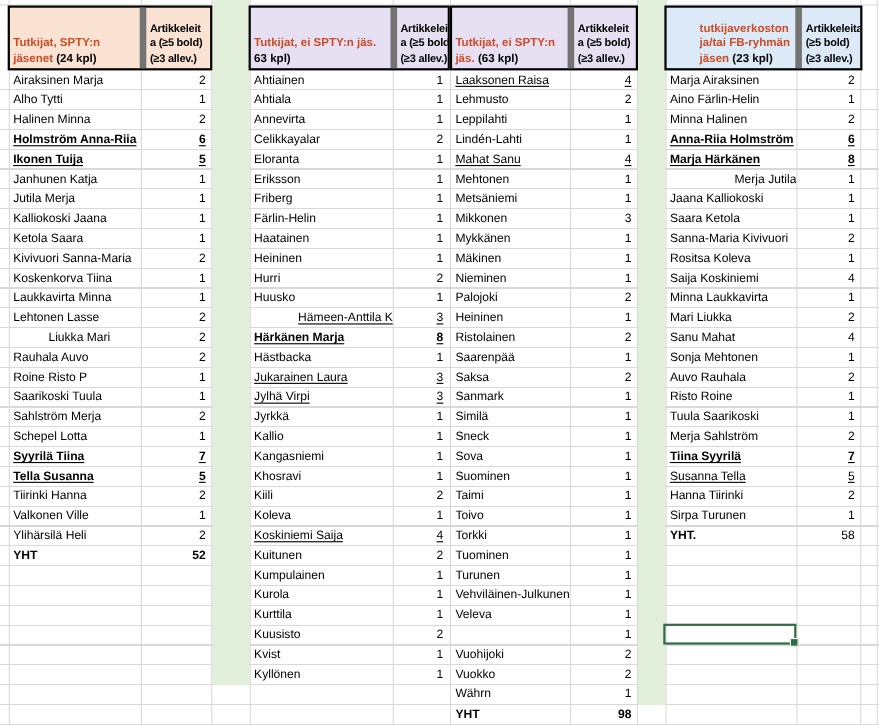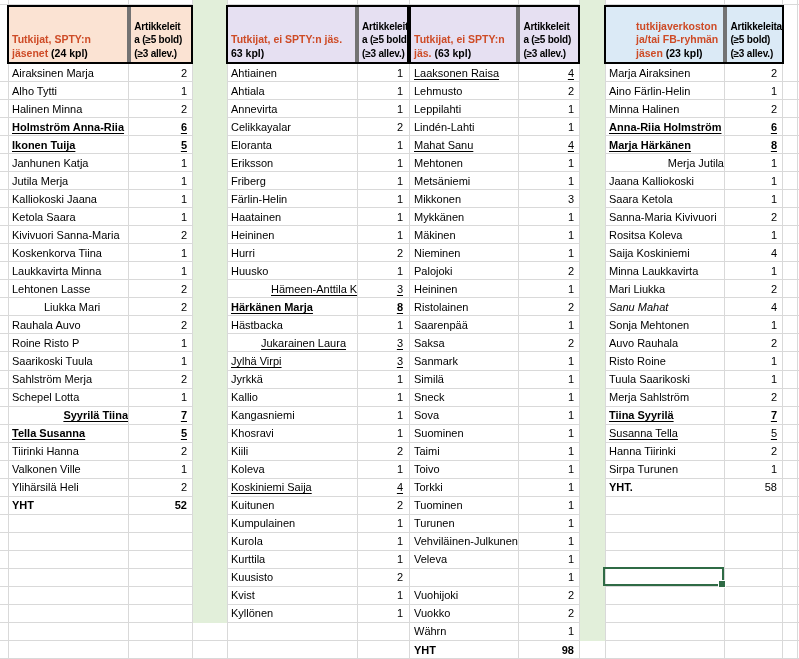--- a/index.html
+++ b/index.html
@@ -17,21 +17,21 @@
   .vline{position:absolute;top:0;width:1px;height:659px;background:#d9d9d9;}
   .strip{position:absolute;top:0;}
   .header-box{
     position:absolute;top:5px;height:59px;display:flex;box-sizing:border-box;
     border:2px solid #000;font-weight:700;
   }
   .hcell{
     box-sizing:border-box;display:flex;flex-direction:column;justify-content:flex-end;
     padding:2px 3px;line-height:13.5px;font-size:10.5px;overflow:hidden;
   }
-  .hcell.val{border-left:4px solid #737373;white-space:pre;font-size:10px;letter-spacing:-0.2px;}
+  .hcell.val{border-left:6px solid #737373;white-space:pre;font-size:10px;letter-spacing:-0.2px;}
   .rows{position:absolute;top:64px;}
   .row{display:flex;height:18.03px;line-height:18.2px;}
   .row .n{box-sizing:border-box;flex:none;padding-left:4px;overflow:hidden;white-space:nowrap;}
   .row .v{box-sizing:border-box;flex:1;text-align:right;padding-right:5px;white-space:nowrap;}
   .u{text-decoration:underline;text-underline-offset:2px;}
   .bu{font-weight:700;text-decoration:underline;text-underline-offset:2px;}
   .b{font-weight:700;}
   .selection{
     position:absolute;left:603px;top:567px;width:121px;height:19px;
     box-sizing:border-box;border:2px solid #2f6b45;background:transparent;
@@ -172,21 +172,21 @@
       </div>
       <div class="row">
         <span class="n " style="width: 120px;">Sahlström Merja</span>
         <span class="v ">2</span>
       </div>
       <div class="row">
         <span class="n " style="width: 120px;">Schepel Lotta</span>
         <span class="v ">1</span>
       </div>
       <div class="row">
-        <span class="n bu" style="width: 120px; text-align: right;">Syyrilä Tiina</span>
+        <span class="n bu" style="width: 120px;">Syyrilä Tiina</span>
         <span class="v bu">7</span>
       </div>
       <div class="row">
         <span class="n bu" style="width: 120px;">Tella Susanna</span>
         <span class="v bu">5</span>
       </div>
       <div class="row">
         <span class="n " style="width: 120px;">Tiirinki Hanna</span>
         <span class="v ">2</span>
       </div>
@@ -258,21 +258,21 @@
       </div>
       <div class="row">
         <span class="n bu" style="width: 130px;">Härkänen Marja</span>
         <span class="v bu">8</span>
       </div>
       <div class="row">
         <span class="n " style="width: 130px;">Hästbacka</span>
         <span class="v ">1</span>
       </div>
       <div class="row">
-        <span class="n u" style="width: 130px; margin-left: 30px;">Jukarainen Laura</span>
+        <span class="n u" style="width: 130px;">Jukarainen Laura</span>
         <span class="v u">3</span>
       </div>
       <div class="row">
         <span class="n u" style="width: 130px;">Jylhä Virpi</span>
         <span class="v u">3</span>
       </div>
       <div class="row">
         <span class="n " style="width: 130px;">Jyrkkä</span>
         <span class="v ">1</span>
       </div>
@@ -510,21 +510,21 @@
       </div>
       <div class="row">
         <span class="n " style="width: 119px;">Minna Laukkavirta</span>
         <span class="v ">1</span>
       </div>
       <div class="row">
         <span class="n " style="width: 119px;">Mari Liukka</span>
         <span class="v ">2</span>
       </div>
       <div class="row">
-        <span class="n " style="width: 119px; font-style: italic;">Sanu Mahat</span>
+        <span class="n " style="width: 119px;">Sanu Mahat</span>
         <span class="v ">4</span>
       </div>
       <div class="row">
         <span class="n " style="width: 119px;">Sonja Mehtonen</span>
         <span class="v ">1</span>
       </div>
       <div class="row">
         <span class="n " style="width: 119px;">Auvo Rauhala</span>
         <span class="v ">2</span>
       </div>

